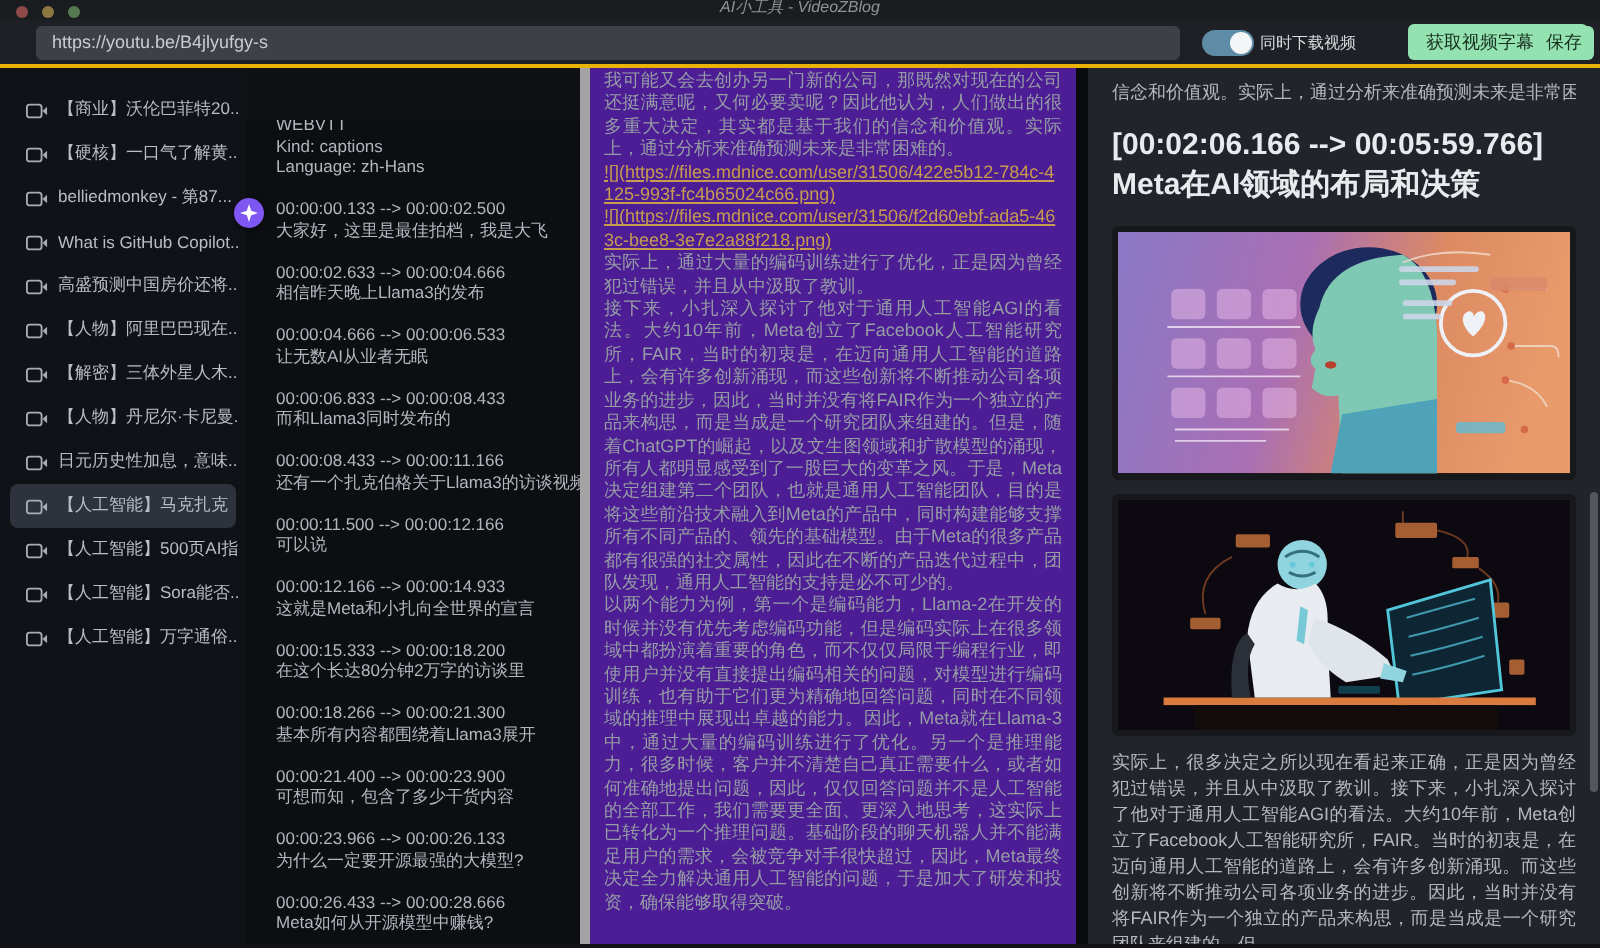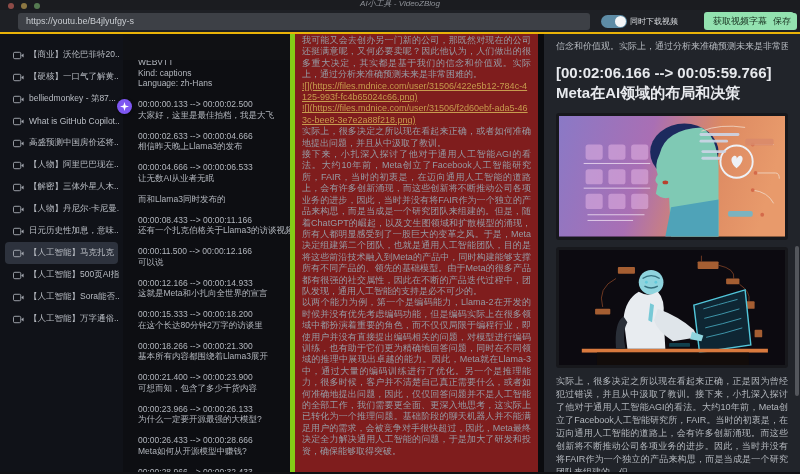--- a/index.html
+++ b/index.html
@@ -33,21 +33,21 @@
   .sb-item{height:22px;display:flex;align-items:center;padding:0 4px 0 13px;color:#b9bdc4;
     font-size:8.5px;white-space:nowrap;overflow:hidden;cursor:pointer;}
   .sb-item.selected{background:#2d323d;border-radius:4px;margin:0 5px;padding-left:8px;}
   .sb-icon{color:#a9adb5;margin-right:5px;flex:none;display:flex;}
   .sb-label{overflow:hidden;white-space:nowrap;}
 
   .transcript{width:167px;background:#0d0e12;flex:none;padding-left:15px;overflow:hidden;margin-top:26px;}
   #transcript-content{margin-top:-3px;}
   .tr-line{font-size:8.5px;line-height:10.5px;color:#b2b6bd;white-space:nowrap;overflow:hidden;}
 
-  .editor{width:248px;flex:none;background:#7f1d1d;border-left:5px solid #84cc16;
+  .editor{width:248px;flex:none;background:#4c1d95;border-left:5px solid #a3a3a3;
     padding:1px 7px;overflow:hidden;cursor:text;}
   .seg{font-size:9px;line-height:11.4px;color:#969ca5;text-align:justify;}
   .seg.heading{color:#c79c4e;font-weight:bold;}
   .seg.link{color:#c79c4e;text-decoration:underline;word-break:break-all;}
 
   .preview{flex:1;background:#21242a;border-left:6px solid #0a0b0e;padding:6px 12px 0 12px;
     overflow:hidden;position:relative;}
   .pv-intro{font-size:9px;line-height:13px;color:#b4b8be;white-space:nowrap;overflow:hidden;}
   .pv-heading{font-size:15px;line-height:20px;color:#e8eaee;font-weight:bold;margin:10px 0;}
   .pv-img{width:100%;border-radius:3px;overflow:hidden;margin-bottom:7px;background:#000;border:3px solid #17181c;}
@@ -212,20 +212,21 @@
           <div class="tr-line">&nbsp;</div>
           <div class="tr-line">00:00:00.133 --&gt; 00:00:02.500</div>
           <div class="tr-line">大家好，这里是最佳拍档，我是大飞</div>
           <div class="tr-line">&nbsp;</div>
           <div class="tr-line">00:00:02.633 --&gt; 00:00:04.666</div>
           <div class="tr-line">相信昨天晚上Llama3的发布</div>
           <div class="tr-line">&nbsp;</div>
           <div class="tr-line">00:00:04.666 --&gt; 00:00:06.533</div>
           <div class="tr-line">让无数AI从业者无眠</div>
           <div class="tr-line">&nbsp;</div>
+          <div class="tr-line">00:00:06.833 --&gt; 00:00:08.433</div>
           <div class="tr-line">而和Llama3同时发布的</div>
           <div class="tr-line">&nbsp;</div>
           <div class="tr-line">00:00:08.433 --&gt; 00:00:11.166</div>
           <div class="tr-line">还有一个扎克伯格关于Llama3的访谈视频</div>
           <div class="tr-line">&nbsp;</div>
           <div class="tr-line">00:00:11.500 --&gt; 00:00:12.166</div>
           <div class="tr-line">可以说</div>
           <div class="tr-line">&nbsp;</div>
           <div class="tr-line">00:00:12.166 --&gt; 00:00:14.933</div>
           <div class="tr-line">这就是Meta和小扎向全世界的宣言</div>
@@ -247,21 +248,21 @@
           <div class="tr-line">&nbsp;</div>
           <div class="tr-line">00:00:28.966 --&gt; 00:00:32.433</div>
           <div class="tr-line">小扎都给出了自己的回答</div>
         </div>
     </div>
 
     <div class="editor" id="editor">
         <div class="seg text">我可能又会去创办另一门新的公司，那既然对现在的公司还挺满意呢，又何必要卖呢？因此他认为，人们做出的很多重大决定，其实都是基于我们的信念和价值观。实际上，通过分析来准确预测未来是非常困难的。</div>
         <div class="seg link">![](https://files.mdnice.com/user/31506/422e5b12-784c-4125-993f-fc4b65024c66.png)</div>
         <div class="seg link">![](https://files.mdnice.com/user/31506/f2d60ebf-ada5-463c-bee8-3e7e2a88f218.png)</div>
-        <div class="seg text">实际上，很多决定之所以现在看起来正确，或者如何准确地提出问题，并且从中汲取了教训。</div>
+        <div class="seg text">实际上，通过大量的编码训练进行了优化，正是因为曾经犯过错误，并且从中汲取了教训。</div>
         <div class="seg text">接下来，小扎深入探讨了他对于通用人工智能AGI的看法。大约10年前，Meta创立了Facebook人工智能研究所，FAIR，当时的初衷是，在迈向通用人工智能的道路上，会有许多创新涌现，而这些创新将不断推动公司各项业务的进步，因此，当时并没有将FAIR作为一个独立的产品来构思，而是当成是一个研究团队来组建的。但是，随着ChatGPT的崛起，以及文生图领域和扩散模型的涌现，所有人都明显感受到了一股巨大的变革之风。于是，Meta决定组建第二个团队，也就是通用人工智能团队，目的是将这些前沿技术融入到Meta的产品中，同时构建能够支撑所有不同产品的、领先的基础模型。由于Meta的很多产品都有很强的社交属性，因此在不断的产品迭代过程中，团队发现，通用人工智能的支持是必不可少的。</div>
         <div class="seg text">以两个能力为例，第一个是编码能力，Llama-2在开发的时候并没有优先考虑编码功能，但是编码实际上在很多领域中都扮演着重要的角色，而不仅仅局限于编程行业，即使用户并没有直接提出编码相关的问题，对模型进行编码训练，也有助于它们更为精确地回答问题，同时在不同领域的推理中展现出卓越的能力。因此，Meta就在Llama-3中，通过大量的编码训练进行了优化。另一个是推理能力，很多时候，客户并不清楚自己真正需要什么，或者如何准确地提出问题，因此，仅仅回答问题并不是人工智能的全部工作，我们需要更全面、更深入地思考，这实际上已转化为一个推理问题。基础阶段的聊天机器人并不能满足用户的需求，会被竞争对手很快超过，因此，Meta最终决定全力解决通用人工智能的问题，于是加大了研发和投资，确保能够取得突破。</div>
       </div>
 
     <div class="preview">
       <div class="pv-intro">信念和价值观。实际上，通过分析来准确预测未来是非常困难的。</div>
       <div class="pv-heading">[00:02:06.166 --&gt; 00:05:59.766] Meta在AI领域的布局和决策</div>
 
       <div class="pv-img">
         <svg viewBox="0 0 238 127">

